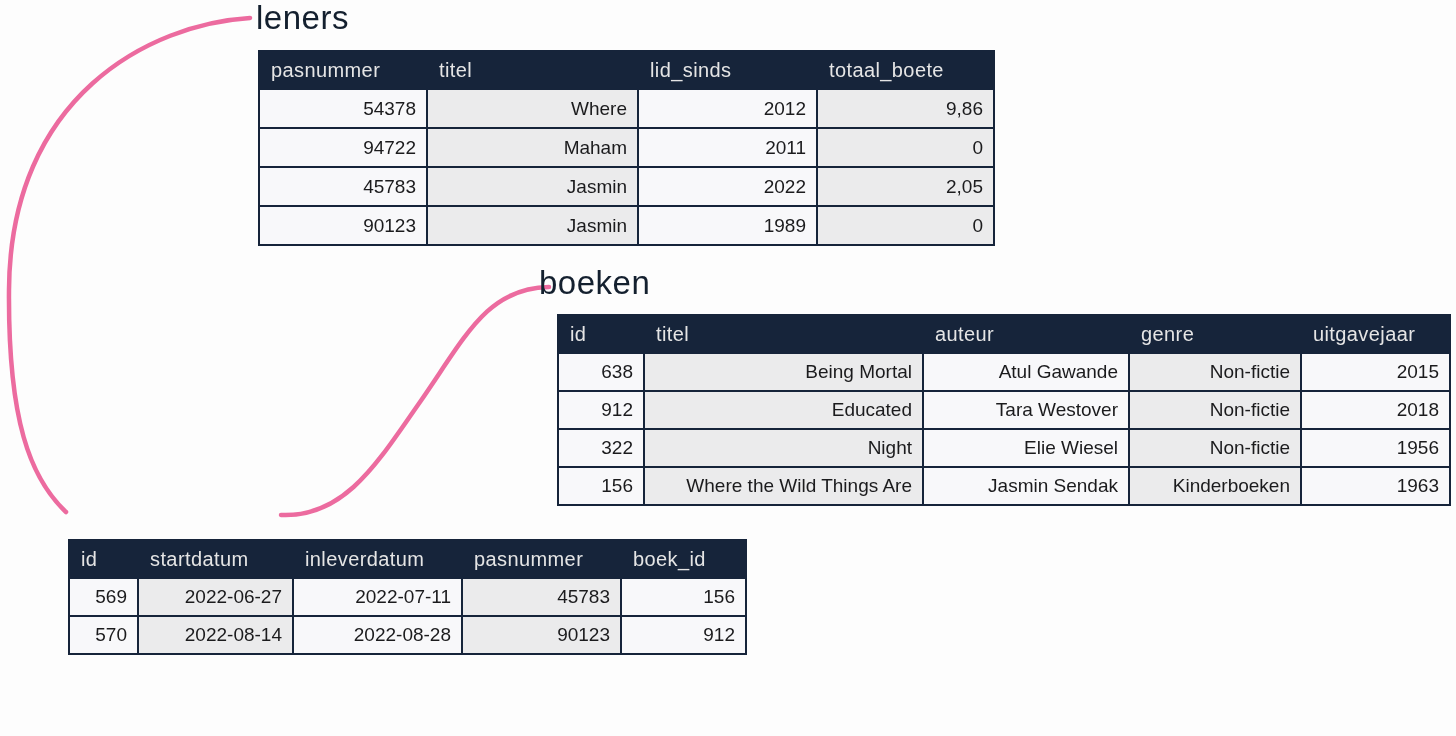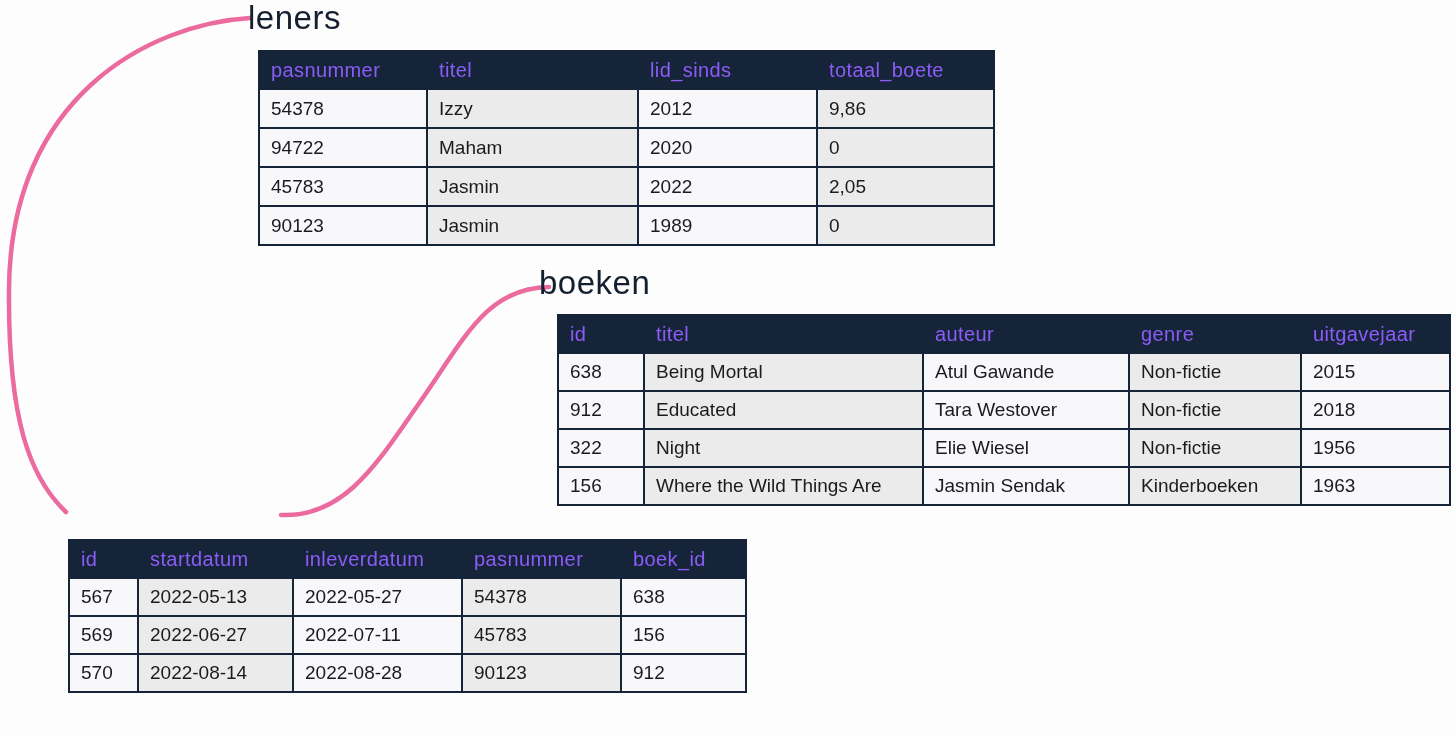--- a/index.html
+++ b/index.html
@@ -24,72 +24,73 @@
   }
   .db-table th,.db-table td{
     box-sizing:border-box;
     border:2px solid #16243a;
     padding:2px 10px 2px 11px;
     text-align:left;vertical-align:middle;
     white-space:nowrap;overflow:hidden;
   }
   .db-table th{
     background:#16243a;
-    color:#8b5cf6;
+    color:#e5e5e5;
     font-weight:400;
     font-size:20px;
     height:38px;
     letter-spacing:0.4px;
   }
   .db-table td{
     font-size:19px;
     color:#1b1b1d;
     height:38px;
+    text-align:right;
   }
   #table-leners td{height:39px;}
   .db-table td:nth-child(odd){background:#f8f8fa;}
   .db-table td:nth-child(even){background:#ebebec;}
 </style>
 </head>
 <body>
 
 <div id="canvas">
 
   <svg id="relations" width="1456" height="736" viewBox="0 0 1456 736">
     <path id="rel-line-0" d="M 250 18 C 150 24, 10 96, 9 290 C 8 420, 30 478, 66 512" fill="none" stroke-width="4.5" stroke-linecap="round" stroke="#ec6b9f"></path>
     <path id="rel-line-1" d="M 281 515 C 345 518, 378 462, 420 402 C 466 336, 487 288, 549 287" fill="none" stroke-width="4.5" stroke-linecap="round" stroke="#ec6b9f"></path>
   </svg>
 
-  <div class="table-label" style="left:248px;top:-1px;">leners</div>
+  <div class="table-label" style="left:256px;top:-1px;">leners</div>
   <table class="db-table" id="table-leners" style="left:258px;top:50px;width:735px;">
       <colgroup>
         <col style="width: 168px;">
         <col style="width: 211px;">
         <col style="width: 179px;">
         <col style="width: 177px;">
       </colgroup>
       <thead>
         <tr>
           <th>pasnummer</th>
           <th>titel</th>
           <th>lid_sinds</th>
           <th>totaal_boete</th>
         </tr>
       </thead>
       <tbody>
         <tr>
           <td>54378</td>
-          <td>Izzy</td>
+          <td>Where</td>
           <td>2012</td>
           <td>9,86</td>
         </tr>
         <tr>
           <td>94722</td>
           <td>Maham</td>
-          <td>2020</td>
+          <td>2011</td>
           <td>0</td>
         </tr>
         <tr>
           <td>45783</td>
           <td>Jasmin</td>
           <td>2022</td>
           <td>2,05</td>
         </tr>
         <tr>
           <td>90123</td>
@@ -163,27 +164,20 @@
         <tr>
           <th>id</th>
           <th>startdatum</th>
           <th>inleverdatum</th>
           <th>pasnummer</th>
           <th>boek_id</th>
         </tr>
       </thead>
       <tbody>
         <tr>
-          <td>567</td>
-          <td>2022-05-13</td>
-          <td>2022-05-27</td>
-          <td>54378</td>
-          <td>638</td>
-        </tr>
-        <tr>
           <td>569</td>
           <td>2022-06-27</td>
           <td>2022-07-11</td>
           <td>45783</td>
           <td>156</td>
         </tr>
         <tr>
           <td>570</td>
           <td>2022-08-14</td>
           <td>2022-08-28</td>

